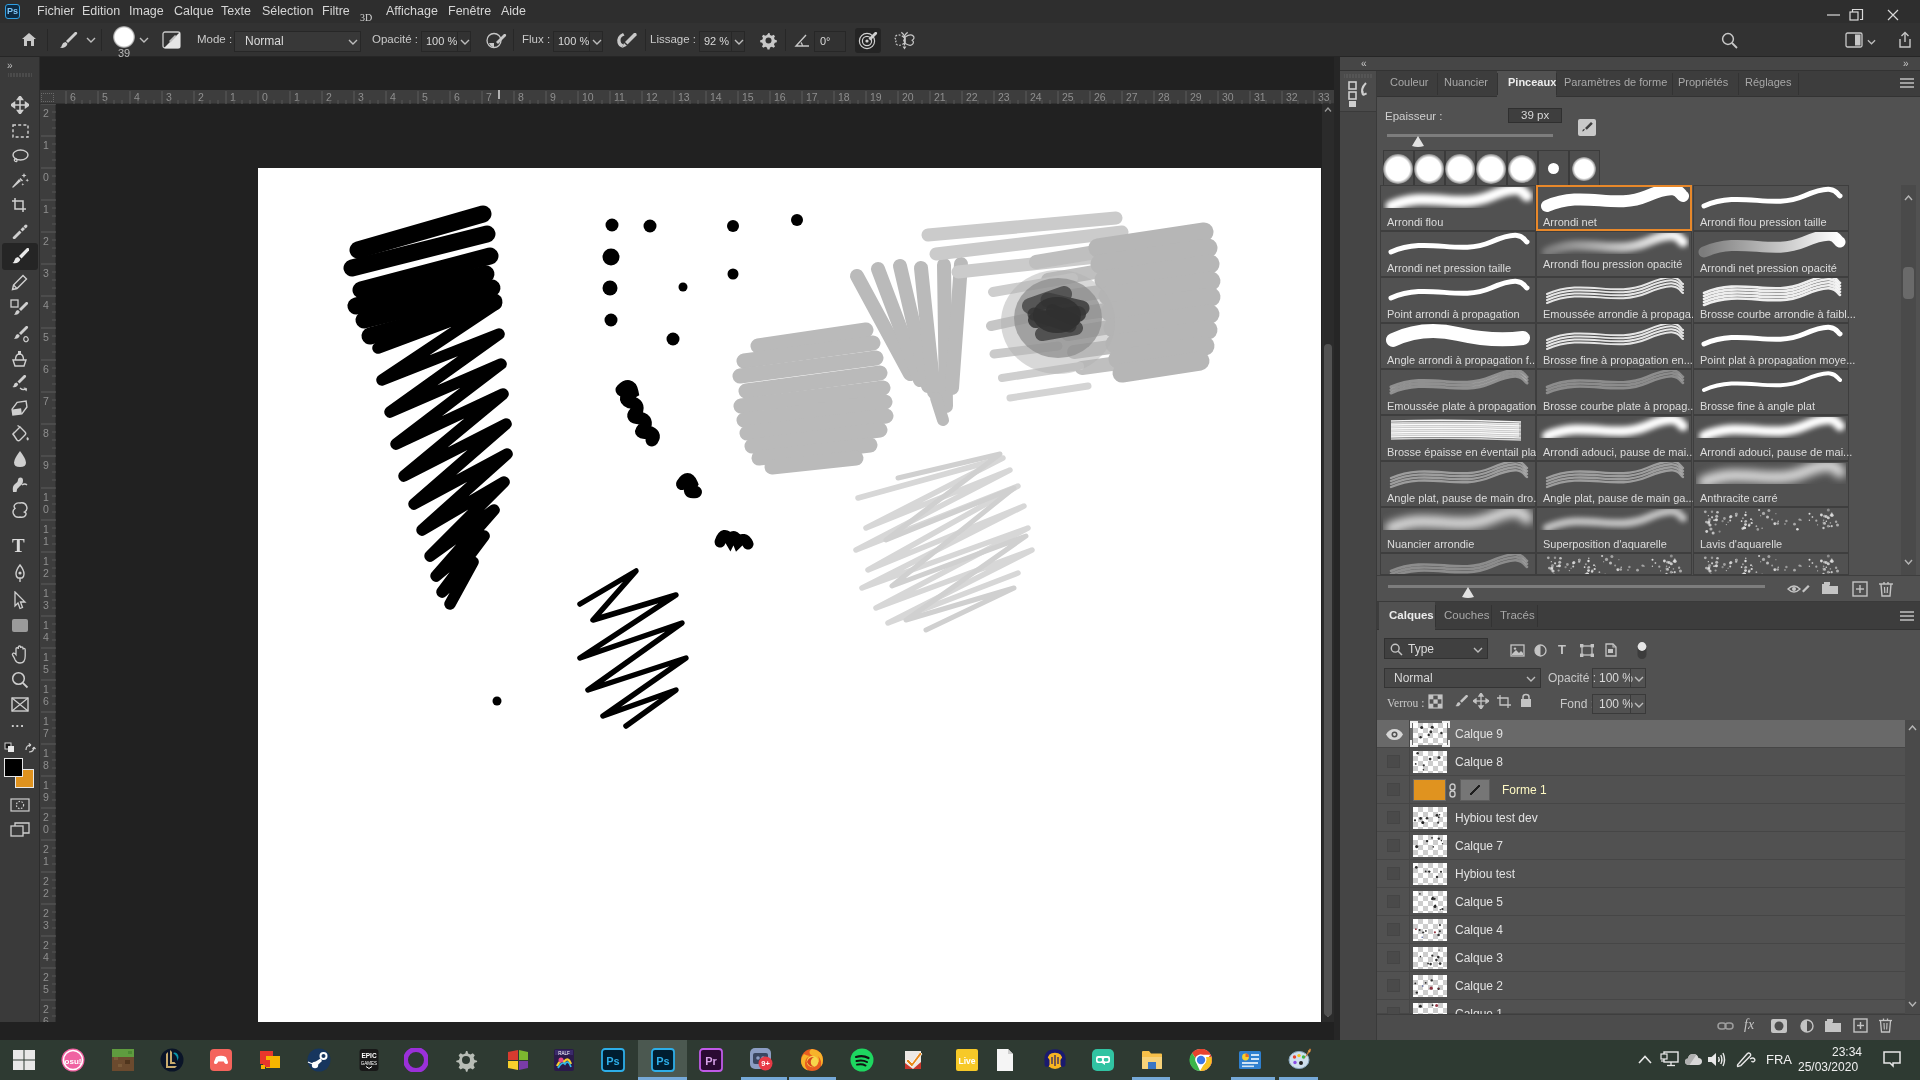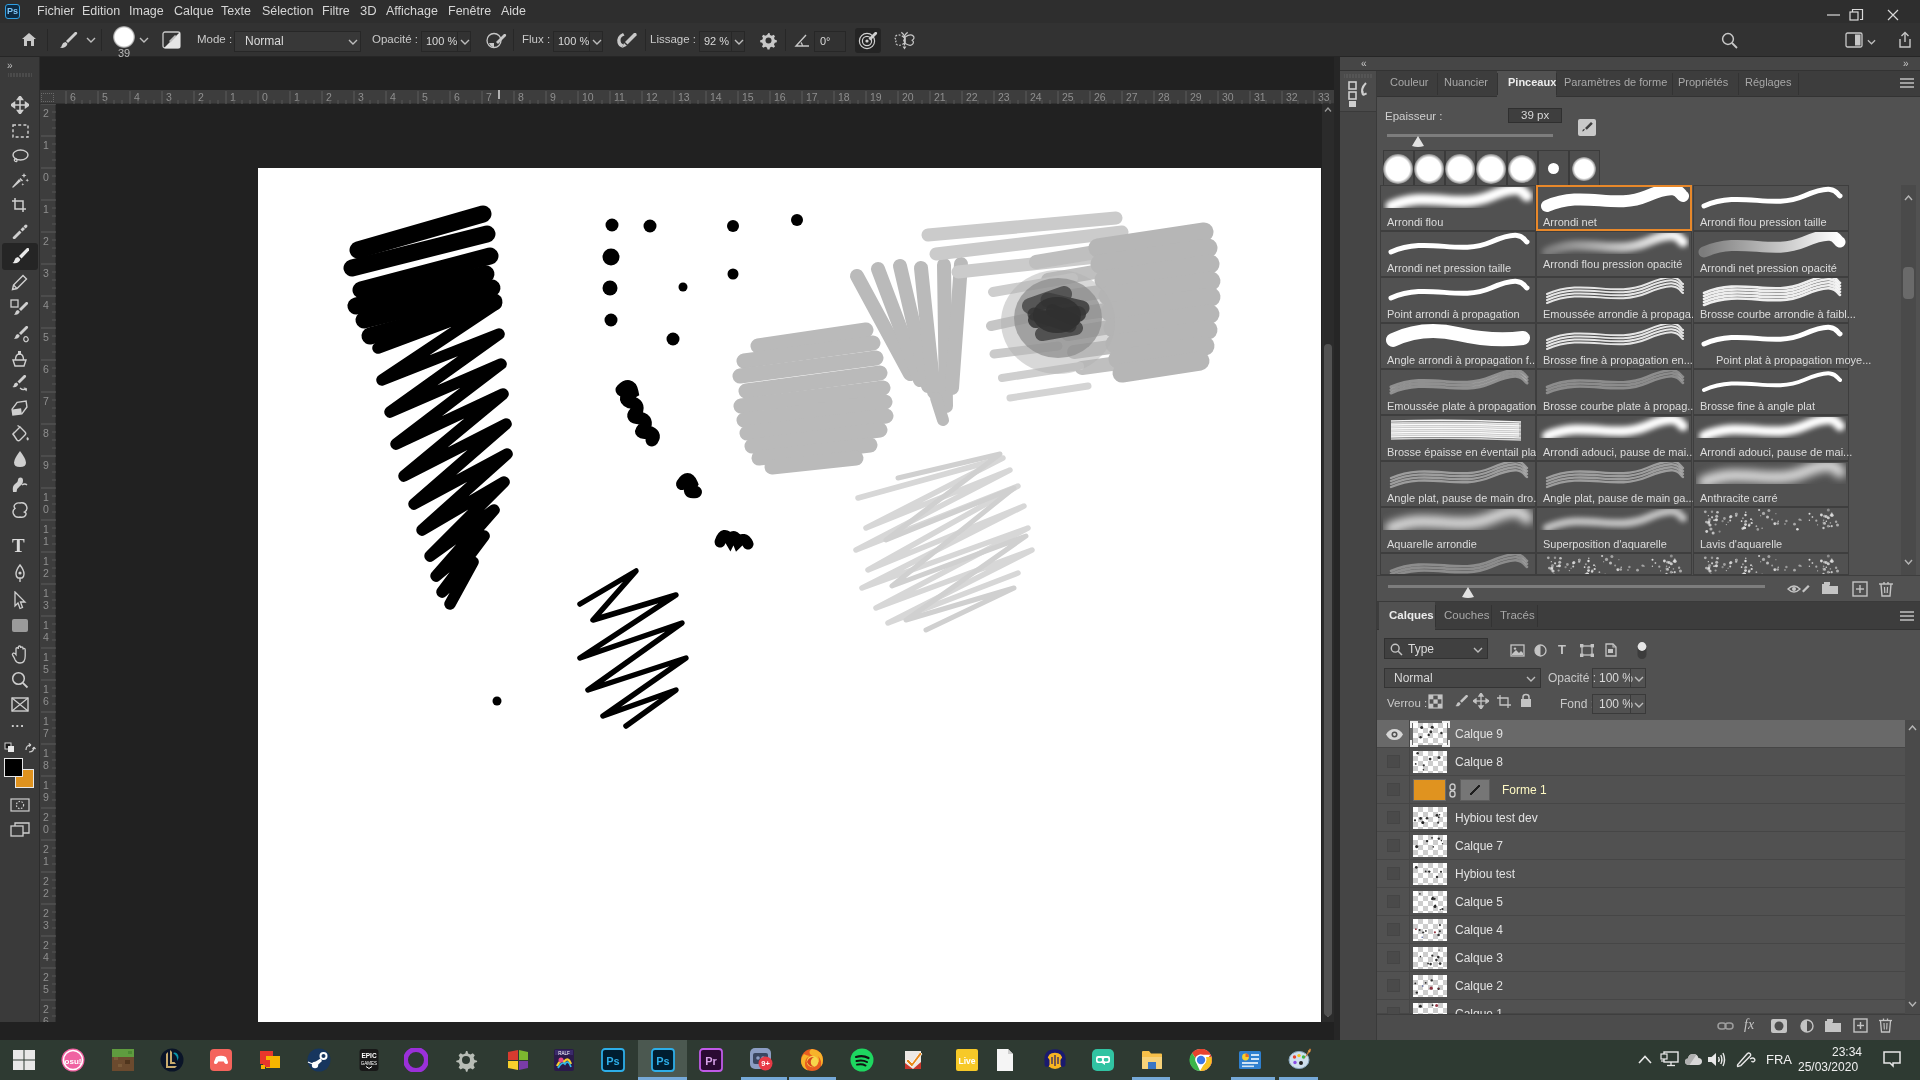--- a/index.html
+++ b/index.html
@@ -15,21 +15,21 @@
 
   <div class="abs" id="menubar" style="left:0;top:0;width:1920px;height:23px;background:#2e2e2e;">
     <div class="abs" style="left:5px;top:4px;width:15px;height:15px;background:#0d2a42;border:1px solid #2f9fe3;border-radius:3px;color:#7fc4f5;font-size:9px;font-weight:bold;text-align:center;line-height:13px;">Ps</div>
     <div class="abs txt" style="left:37px;top:4px;font-size:12.5px;">Fichier</div>
     <div class="abs txt" style="left:82px;top:4px;font-size:12.5px;">Edition</div>
     <div class="abs txt" style="left:129px;top:4px;font-size:12.5px;">Image</div>
     <div class="abs txt" style="left:174px;top:4px;font-size:12.5px;">Calque</div>
     <div class="abs txt" style="left:221px;top:4px;font-size:12.5px;">Texte</div>
     <div class="abs txt" style="left:262px;top:4px;font-size:12.5px;">Sélection</div>
     <div class="abs txt" style="left:322px;top:4px;font-size:12.5px;">Filtre</div>
-    <div class="abs txt" style="left:360px;top:3px;font-size:13px;">3D</div>
+    <div class="abs txt" style="left:360px;top:12px;font-size:10px;font-family:Liberation Serif, serif;">3D</div>
     <div class="abs txt" style="left:386px;top:4px;font-size:12.5px;">Affichage</div>
     <div class="abs txt" style="left:448px;top:4px;font-size:12.5px;">Fenêtre</div>
     <div class="abs txt" style="left:501px;top:4px;font-size:12.5px;">Aide</div>
 
     <svg class="abs" style="left:1782px;top:0;" width="138" height="28" viewBox="0 0 138 28">
       <g stroke="#d9d9d9" stroke-width="1.2" fill="none">
         <line x1="45" y1="15" x2="58" y2="15"></line>
         <rect x="68" y="12" width="8" height="8"></rect>
         <path d="M70.5 12 v-2.5 h10 v10 h-2.5"></path>
         <path d="M106 10 l10 10 M116 10 l-10 10"></path>
@@ -1062,21 +1062,21 @@
             <filter id="b5">
               <feGaussianBlur stdDeviation="4"></feGaussianBlur>
             </filter>
             <linearGradient id="fade" x1="0" y1="0" x2="1" y2="0">
               <stop offset="0" stop-color="#fff" stop-opacity=".25"></stop>
               <stop offset="1" stop-color="#fff" stop-opacity="1"></stop>
             </linearGradient>
           </defs>
           <path d="M8 20 C 45.0 4, 75.0 24, 108.0 10 S 140 8 144 10" fill="none" stroke="#fff" stroke-width="5" stroke-linecap="round"></path>
         </svg></div>
-      <div class="abs txt" style="left:366px;top:297px;font-size:11px;color:#dcdcdc;margin-left:16px;">Point plat à propagation moye...</div>
+      <div class="abs txt" style="left:366px;top:297px;font-size:11px;color:#dcdcdc;">Point plat à propagation moye...</div>
       <div class="abs" style="left:46px;top:312px;width:156px;height:46px;background:#515151;border:1px solid #3e3e3e;"></div>
       <div class="abs" style="left:49px;top:313px;"><svg width="150" height="30" viewBox="0 0 150 30">
           <defs>
             <filter id="b3">
               <feGaussianBlur stdDeviation="2.6"></feGaussianBlur>
             </filter>
             <filter id="b5">
               <feGaussianBlur stdDeviation="4"></feGaussianBlur>
             </filter>
             <linearGradient id="fade" x1="0" y1="0" x2="1" y2="0">
@@ -1252,21 +1252,21 @@
             <filter id="b5">
               <feGaussianBlur stdDeviation="4"></feGaussianBlur>
             </filter>
             <linearGradient id="fade" x1="0" y1="0" x2="1" y2="0">
               <stop offset="0" stop-color="#fff" stop-opacity=".25"></stop>
               <stop offset="1" stop-color="#fff" stop-opacity="1"></stop>
             </linearGradient>
           </defs>
           <path d="M8 20 C 45.0 4, 75.0 24, 108.0 10 S 140 8 144 10" fill="none" stroke="#e8e8e8" stroke-width="12" stroke-linecap="round" filter="url(#b5)" opacity=".9"></path>
         </svg></div>
-      <div class="abs txt" style="left:53px;top:481px;font-size:11px;color:#dcdcdc;">Aquarelle arrondie</div>
+      <div class="abs txt" style="left:53px;top:481px;font-size:11px;color:#dcdcdc;">Nuancier arrondie</div>
       <div class="abs" style="left:202px;top:450px;width:156px;height:46px;background:#515151;border:1px solid #3e3e3e;"></div>
       <div class="abs" style="left:205px;top:451px;"><svg width="150" height="30" viewBox="0 0 150 30">
           <defs>
             <filter id="b3">
               <feGaussianBlur stdDeviation="2.6"></feGaussianBlur>
             </filter>
             <filter id="b5">
               <feGaussianBlur stdDeviation="4"></feGaussianBlur>
             </filter>
             <linearGradient id="fade" x1="0" y1="0" x2="1" y2="0">
@@ -1708,21 +1708,21 @@
       </div>
       <div class="abs txt" style="left:214px;top:614px;color:#c9c9c9;">Opacité :</div>
       <div class="abs" style="left:258px;top:611px;width:39px;height:20px;border:1px solid #3a3a3a;">
         <div class="abs txt" style="left:6px;top:2px;color:#dadada;">100 %</div>
       </div>
       <div class="abs" style="left:296px;top:611px;width:16px;height:20px;border:1px solid #3a3a3a;">
         <svg class="abs" style="left:3px;top:7px;" width="10" height="6" viewBox="0 0 10 6">
           <path d="M1 1 L5 5 L9 1" stroke="#bdbdbd" stroke-width="1.4" fill="none"></path>
         </svg>
       </div>
-      <div class="abs txt" style="left:53px;top:640px;font-size:11.5px;color:#c9c9c9;">Verrou :</div>
+      <div class="abs txt" style="left:53px;top:640px;font-size:11.5px;color:#c9c9c9;font-family:Liberation Serif, serif;">Verrou :</div>
       <svg class="abs" style="left:94px;top:637px;" width="15" height="15" viewBox="0 0 15 15">
         <rect x="1" y="1" width="13" height="13" fill="none" stroke="#c4c4c4" stroke-width="1.2"></rect>
         <g fill="#c4c4c4">
           <rect x="1" y="1" width="4.3" height="4.3"></rect>
           <rect x="9.7" y="1" width="4.3" height="4.3"></rect>
           <rect x="5.4" y="5.4" width="4.3" height="4.3"></rect>
           <rect x="1" y="9.7" width="4.3" height="4.3"></rect>
           <rect x="9.7" y="9.7" width="4.3" height="4.3"></rect>
         </g>
       </svg>

